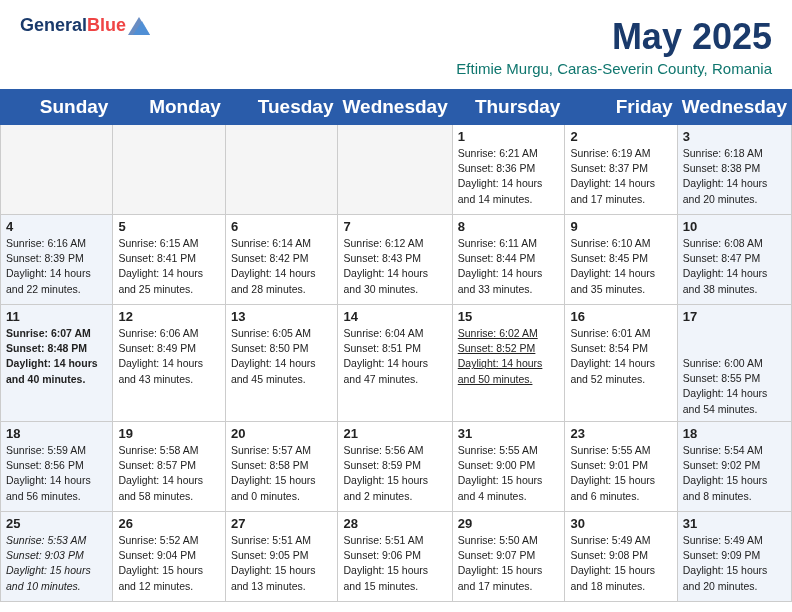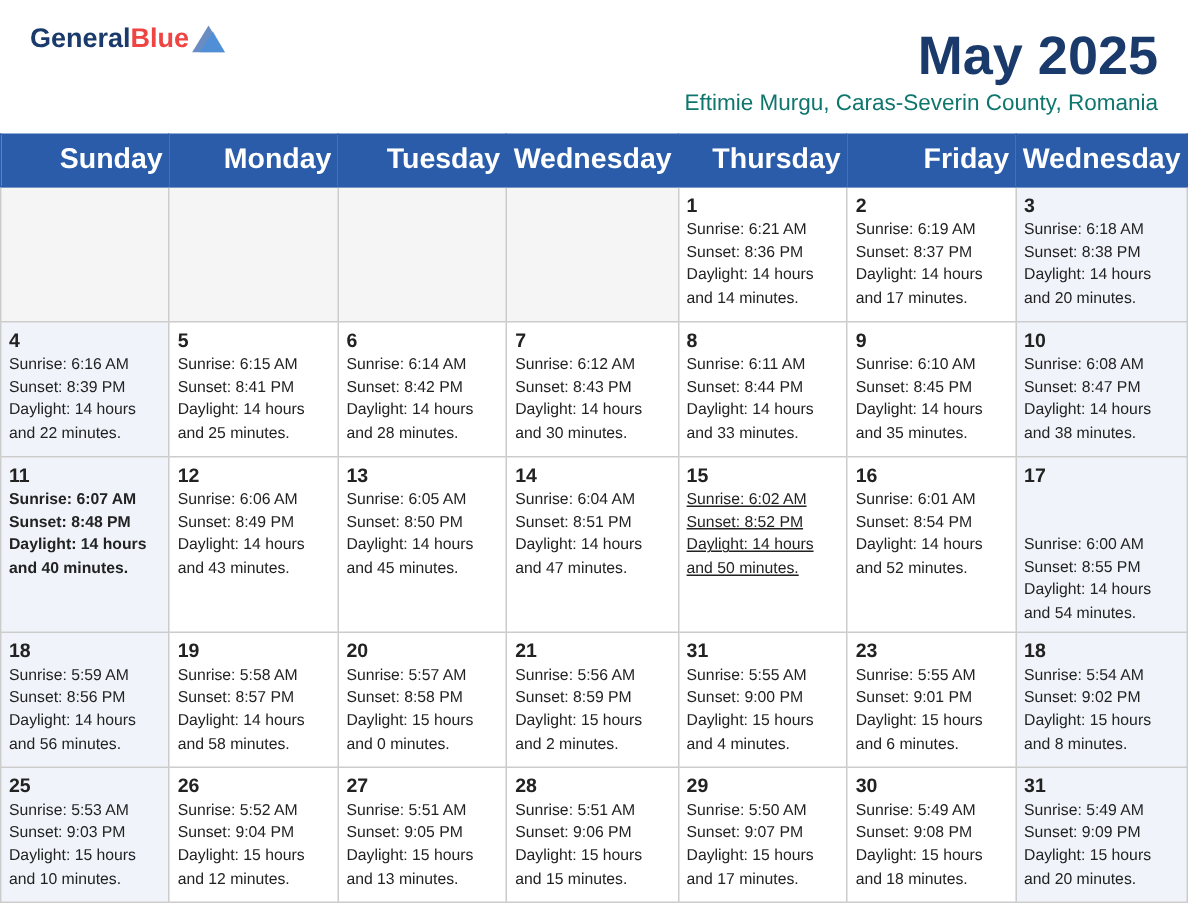--- a/index.html
+++ b/index.html
@@ -231,21 +231,21 @@
           <div class="day-num">18</div>
           <div class="day-info" style="white-space: pre-line;">Sunrise: 5:54 AM
 Sunset: 9:02 PM
 Daylight: 15 hours
 and 8 minutes.</div>
         </td>
       </tr>
       <tr class="week-row">
         <td class="weekend">
           <div class="day-num">25</div>
-          <div class="day-info" style="white-space: pre-line;">Sunrise: 5:53 AM
+          <div class="day-info" style="white-space: pre-line; font-style: italic;">Sunrise: 5:53 AM
 Sunset: 9:03 PM
 Daylight: 15 hours
 and 10 minutes.</div>
         </td>
         <td>
           <div class="day-num">26</div>
           <div class="day-info" style="white-space: pre-line;">Sunrise: 5:52 AM
 Sunset: 9:04 PM
 Daylight: 15 hours
 and 12 minutes.</div>

